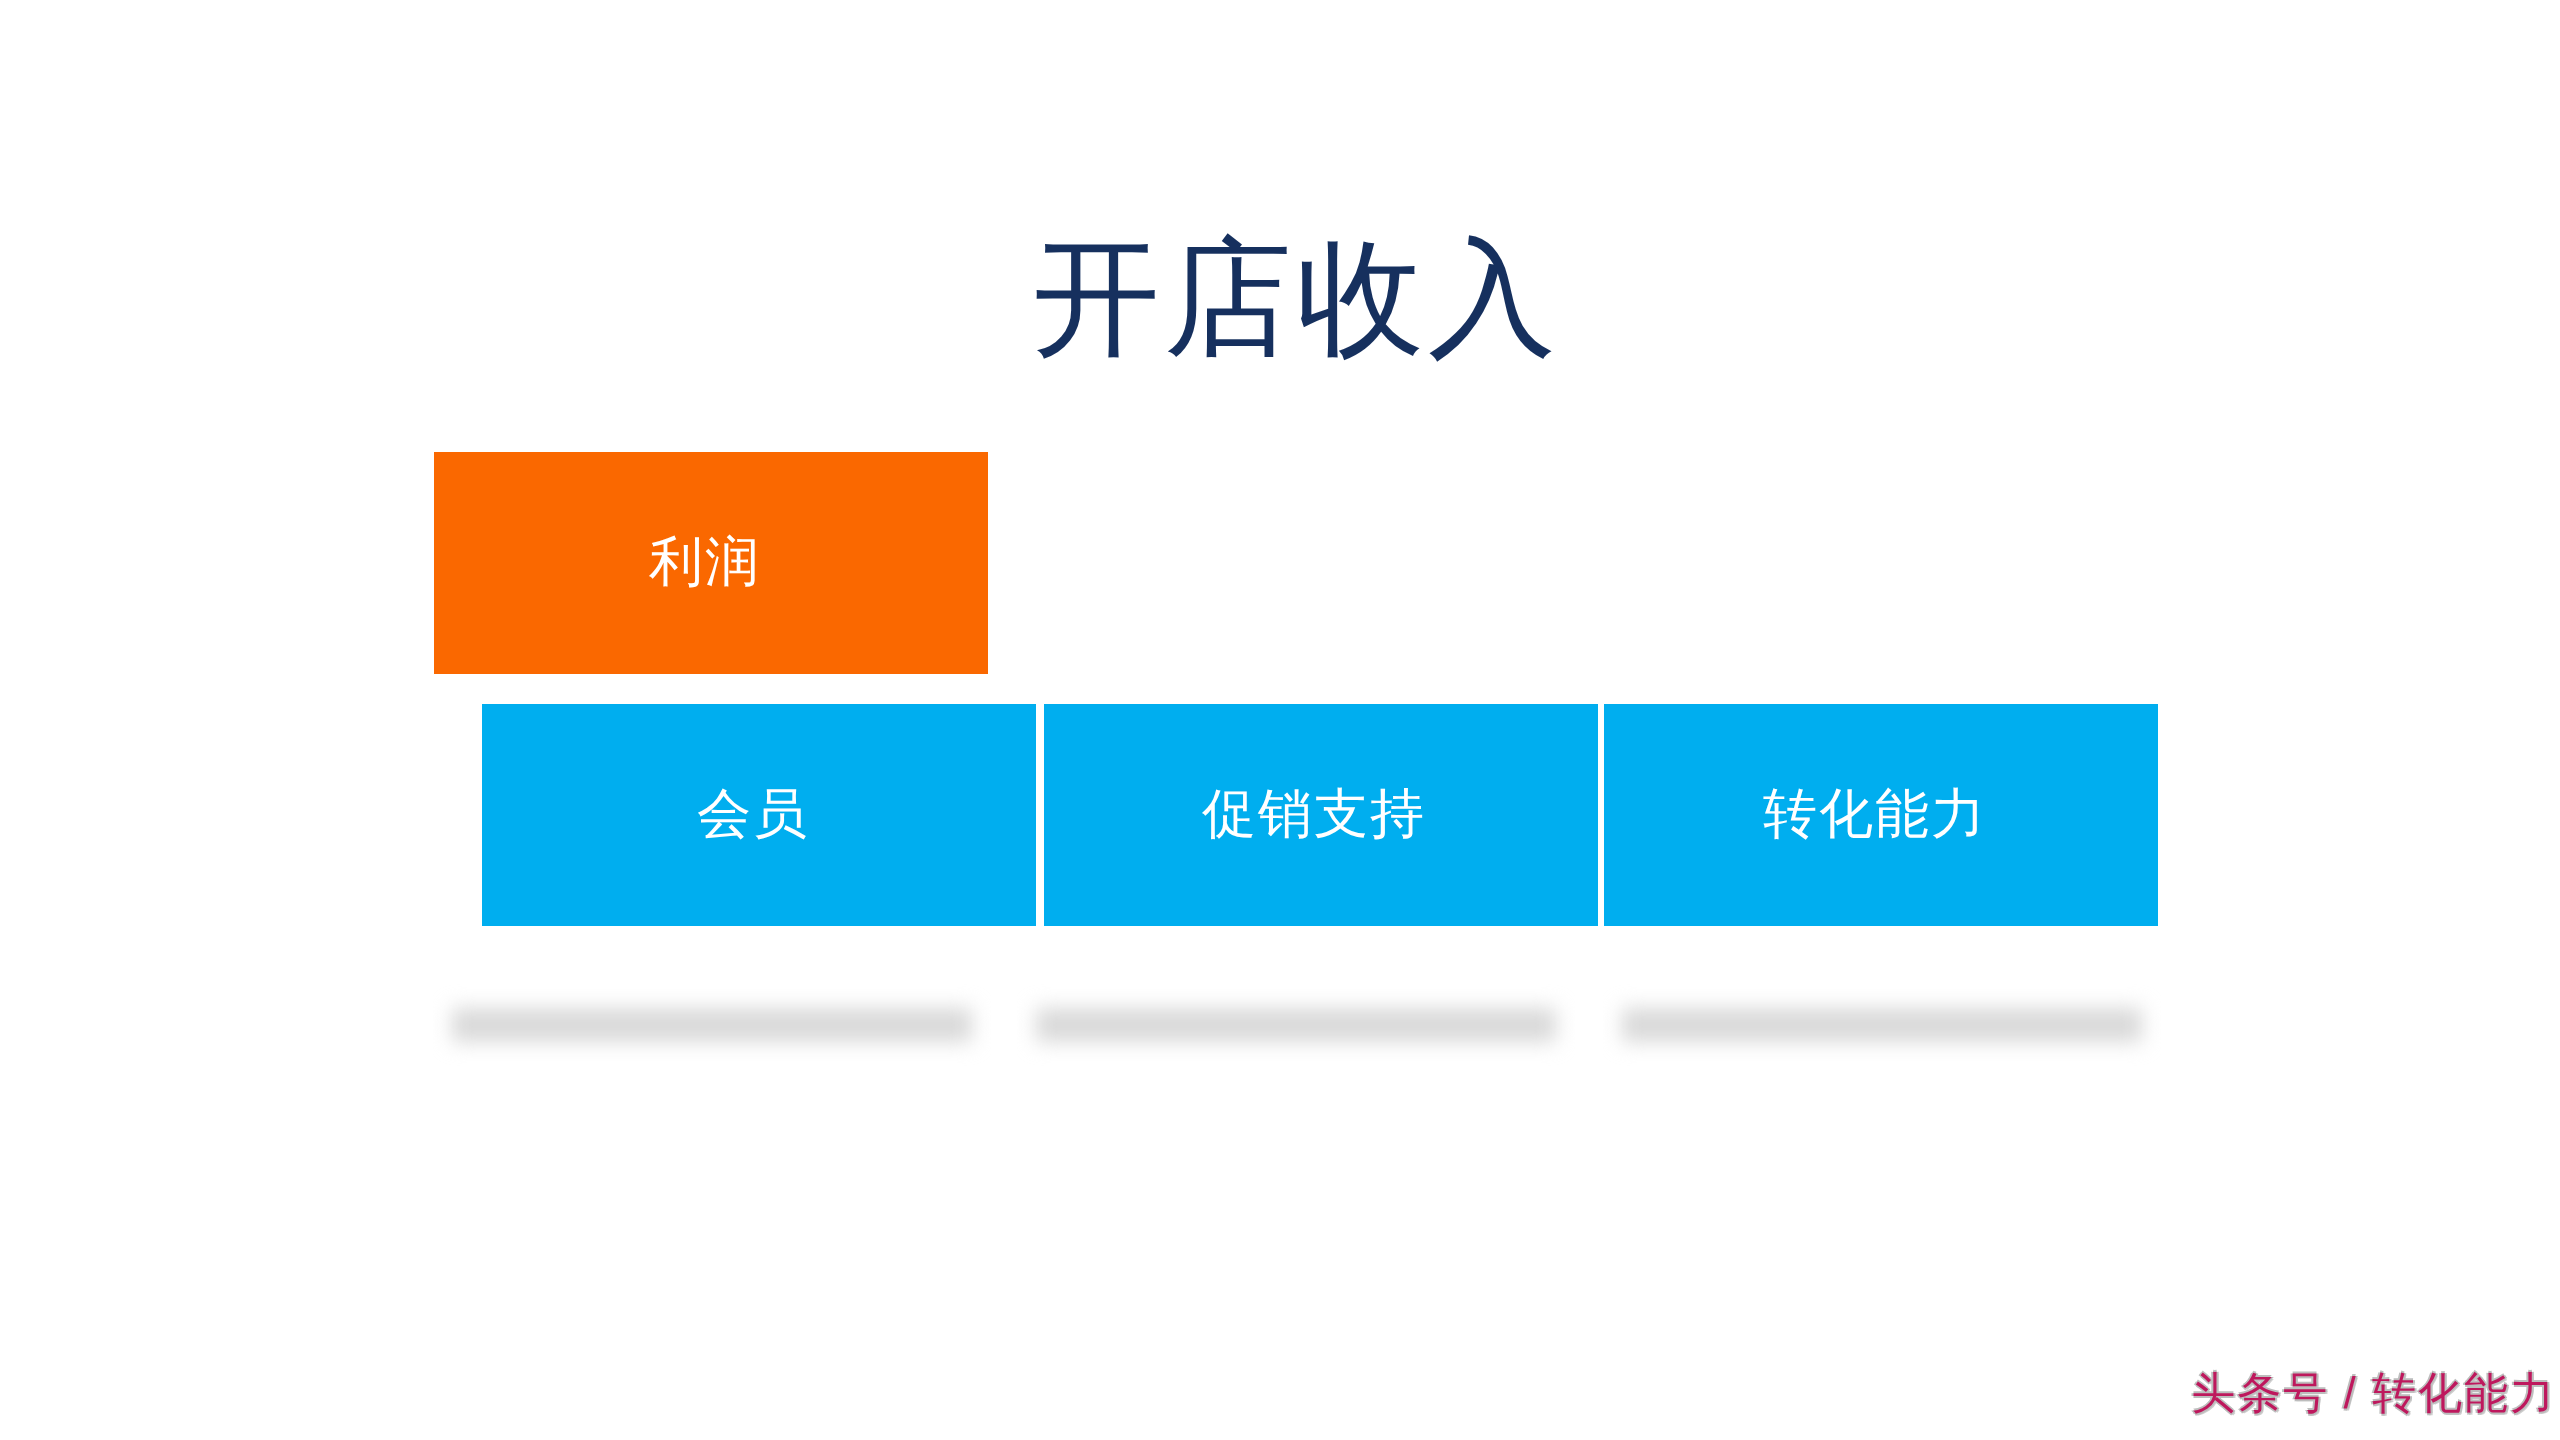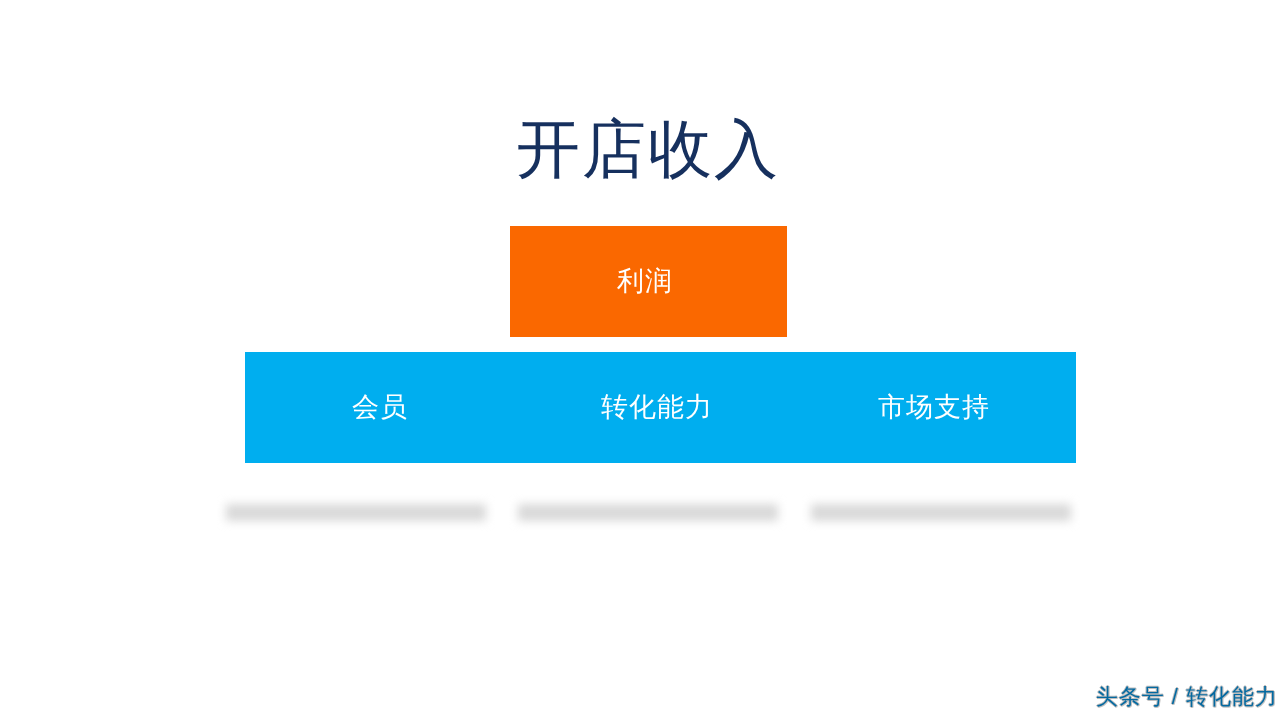--- a/index.html
+++ b/index.html
@@ -41,21 +41,21 @@
   
   .grid {
     position: absolute;
     left: 203px;
     top: 226px;
     width: 862px;
   }
 
   .grid-row {
     display: flex;
-    justify-content: center;
+    justify-content: space-between;
   }
 
   .grid-row.row-blue {
     margin-top: 15px;
     padding-left: 24px;
   }
 
   .card {
     width: 277px;
     height: 111px;
@@ -105,21 +105,21 @@
     border-radius: 1px;
   }
 
   
   .watermark {
     position: absolute;
     right: 16px;
     bottom: 8px;
     font-size: 22px;
     line-height: 1.3;
-    color: #0369a1;
+    color: #be185d;
     letter-spacing: 1px;
     white-space: nowrap;
     text-shadow:
        1px  0px 0px #bdbdbd,
       -1px  0px 0px #bdbdbd,
        0px  1px 0px #bdbdbd,
        0px -1px 0px #bdbdbd,
        1px  1px 0px #cfcfcf;
   }
 </style>
@@ -136,24 +136,24 @@
       <div class="card orange">
         <span class="card-label">利润</span>
       </div>
     </div>
 
     <div class="grid-row row-blue">
       <div class="card blue">
         <span class="card-label">会员</span>
       </div>
       <div class="card blue">
-        <span class="card-label">转化能力</span>
+        <span class="card-label">促销支持</span>
       </div>
       <div class="card blue">
-        <span class="card-label">市场支持</span>
+        <span class="card-label">转化能力</span>
       </div>
     </div>
 
   </div>
 
   <div class="caption-row">
     <div class="caption-slot">
       <div class="caption-bar"></div>
     </div>
     <div class="caption-slot">

